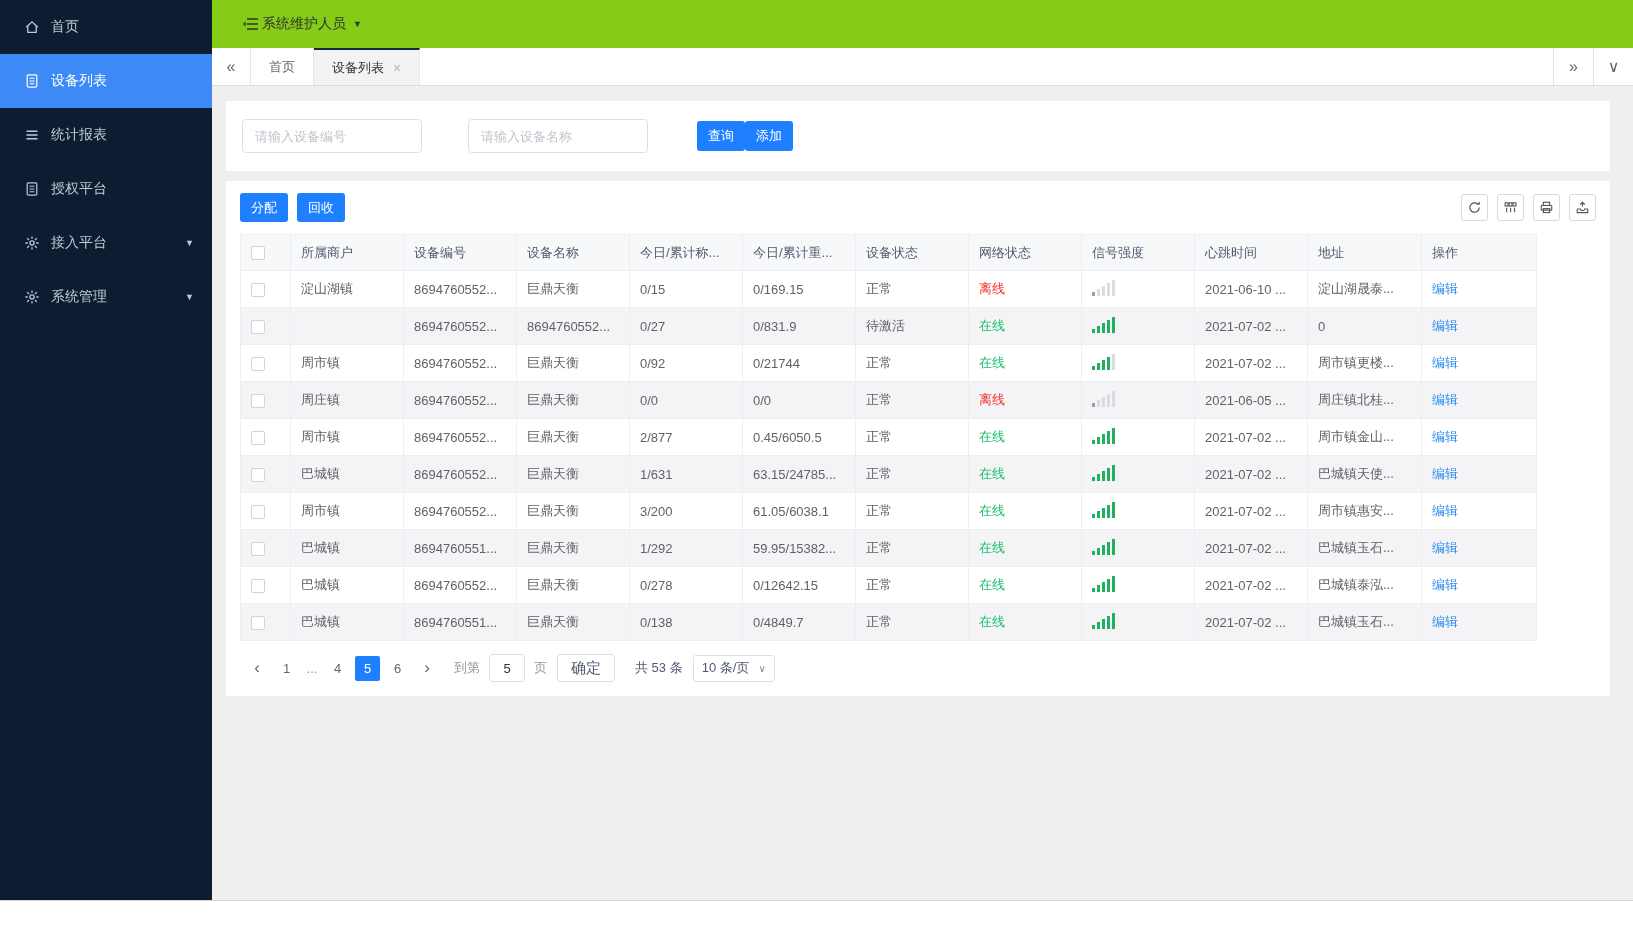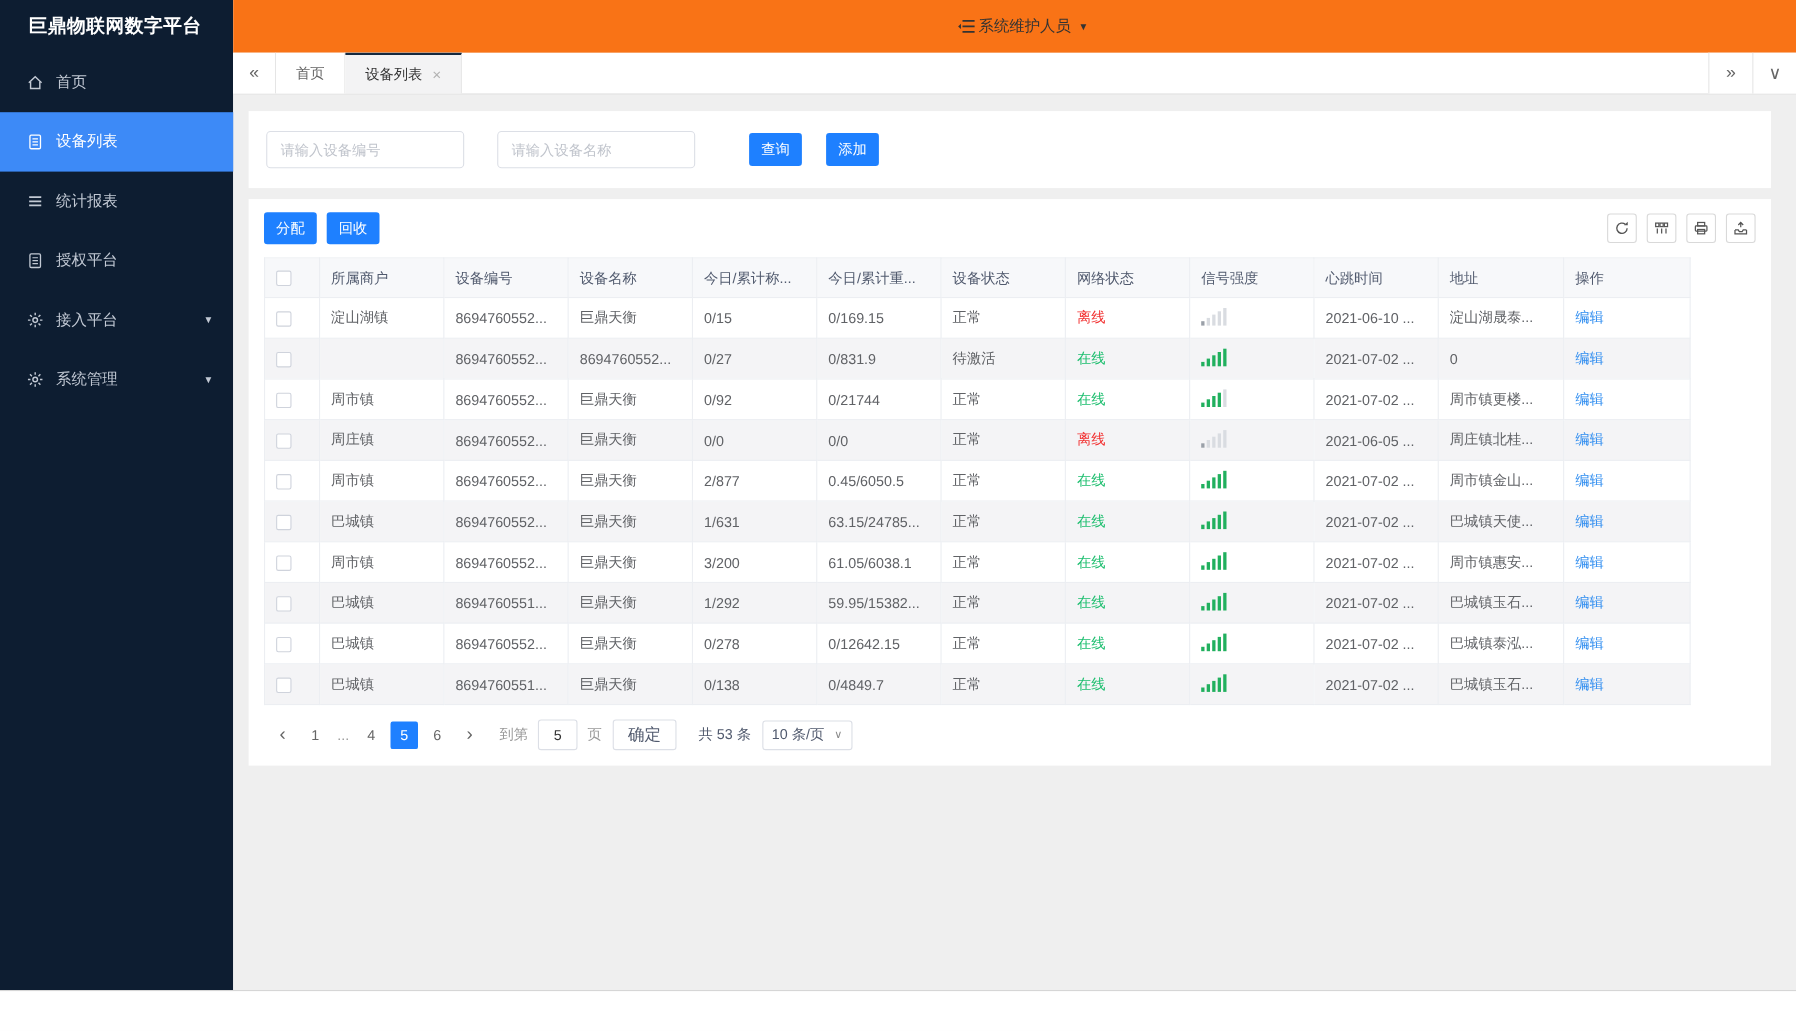--- a/index.html
+++ b/index.html
@@ -12,45 +12,45 @@
   .sidebar{width:212px;background:#0d1d31;flex-shrink:0}
   .logo{height:48px;line-height:48px;padding-left:26px;color:#fff;font-size:17px;font-weight:bold;letter-spacing:.5px;white-space:nowrap}
   .side-item{height:54px;display:flex;align-items:center;padding-left:24px;font-size:14px;color:#c2c9d4;cursor:pointer;position:relative}
   .side-item.active{background:#3d8af7;color:#fff}
   .side-icon{width:16px;height:16px;margin-right:11px;display:inline-flex;flex-shrink:0}
   .side-icon svg{width:16px;height:16px}
   .side-caret{position:absolute;right:18px;font-size:9px}
 
   
   .main{flex:1;display:flex;flex-direction:column;background:#efefef;min-width:0}
-  .topbar{height:48px;background:#f97316;display:flex;align-items:center;justify-content:center;padding:0 16px 0 28px}
+  .topbar{height:48px;background:#84cc16;display:flex;align-items:center;justify-content:flex-start;padding:0 16px 0 28px}
   .collapse-btn{border:none;background:none;color:#333;width:22px;height:22px;cursor:pointer;display:flex;align-items:center;justify-content:center}
   .collapse-btn svg{width:18px;height:18px}
   .user-menu{display:flex;align-items:center;gap:7px;font-size:14px;color:#333;cursor:pointer}
   .user-caret{font-size:9px;color:#333}
 
   .tabbar{height:38px;background:#fff;border-bottom:1px solid #dcdcdc;display:flex;align-items:stretch}
   .tab-scroll{width:39px;border:none;border-right:1px solid #e5e5e5;display:flex;align-items:center;justify-content:center;color:#666;font-size:16px;background:#fff;cursor:pointer}
   .tab-list{display:flex;align-items:stretch}
   .tab{display:flex;align-items:center;padding:0 18px;font-size:13px;color:#666;border-right:1px solid #e8e8e8;cursor:pointer;background:#fff}
   .tab.active{background:#f3f3f4;border-top:2px solid #14293f;color:#333}
   .tab-close{margin-left:9px;color:#b3b3b3;font-size:14px;cursor:pointer}
   .tab-right{margin-left:auto;display:flex}
   .tab-right .tab-scroll{border-right:none;border-left:1px solid #e5e5e5;width:40px}
 
   
   .content{flex:1;padding:15px 23px 0 14px;overflow:hidden}
   .card{background:#fff}
   .search-card{height:70px;display:flex;align-items:center;padding:0 16px}
   .search-input{width:180px;height:34px;border:1px solid #dcdfe6;border-radius:4px;padding:0 12px;font-size:13px;color:#333;outline:none;background:#fff}
   .search-input::placeholder{color:#c0c4cc}
-  .search-input + .search-input{margin-left:30px}
+  .search-input + .search-input{margin-left:46px}
   .btn-primary{background:#1e80ff;color:#fff;border:none;border-radius:3px;height:30px;padding:0 11px;font-size:13px;cursor:pointer;white-space:nowrap}
   .btn-query{margin-left:49px}
-  .btn-add{margin-left:22px}
+  .btn-add{margin-left:0}
 
   .table-card{margin-top:10px;padding:12px 14px 14px}
   .table-toolbar{display:flex;align-items:center}
   .table-toolbar .btn-primary{margin-right:9px;height:29px}
   .tool-icons{margin-left:auto;display:flex;gap:9px}
   .icon-btn{width:27px;height:27px;border:1px solid #d9d9d9;border-radius:3px;background:#fff;color:#555;display:flex;align-items:center;justify-content:center;cursor:pointer}
   .icon-btn svg{width:15px;height:15px}
 
   .data-table{margin-top:12px;border-collapse:collapse;width:1297px;font-size:13px;color:#606266;table-layout:fixed}
   .data-table th,.data-table td{border:1px solid #eceef2;height:37px;padding:0 10px;text-align:left;font-weight:normal;overflow:hidden;white-space:nowrap}
@@ -82,21 +82,20 @@
 
   .bottom-strip{height:37px;background:#fff;border-top:1px solid #d6d6d6}
 </style>
 </head>
 <body>
 
 <div class="app">
   <div class="shell">
 
     <aside class="sidebar">
-      <div class="logo">巨鼎物联网数字平台</div>
       <nav>
           <div class="side-item">
             <span class="side-icon">
               <svg viewBox="0 0 16 16">
                 <path d="M2.2 8.2 8 2.8l5.8 5.4" fill="none" stroke="currentColor" stroke-width="1.3"></path>
                 <path d="M3.8 7.2v6.2h8.4V7.2" fill="none" stroke="currentColor" stroke-width="1.3"></path>
               </svg>
             </span>
             <span class="side-label">首页</span>
           </div>

